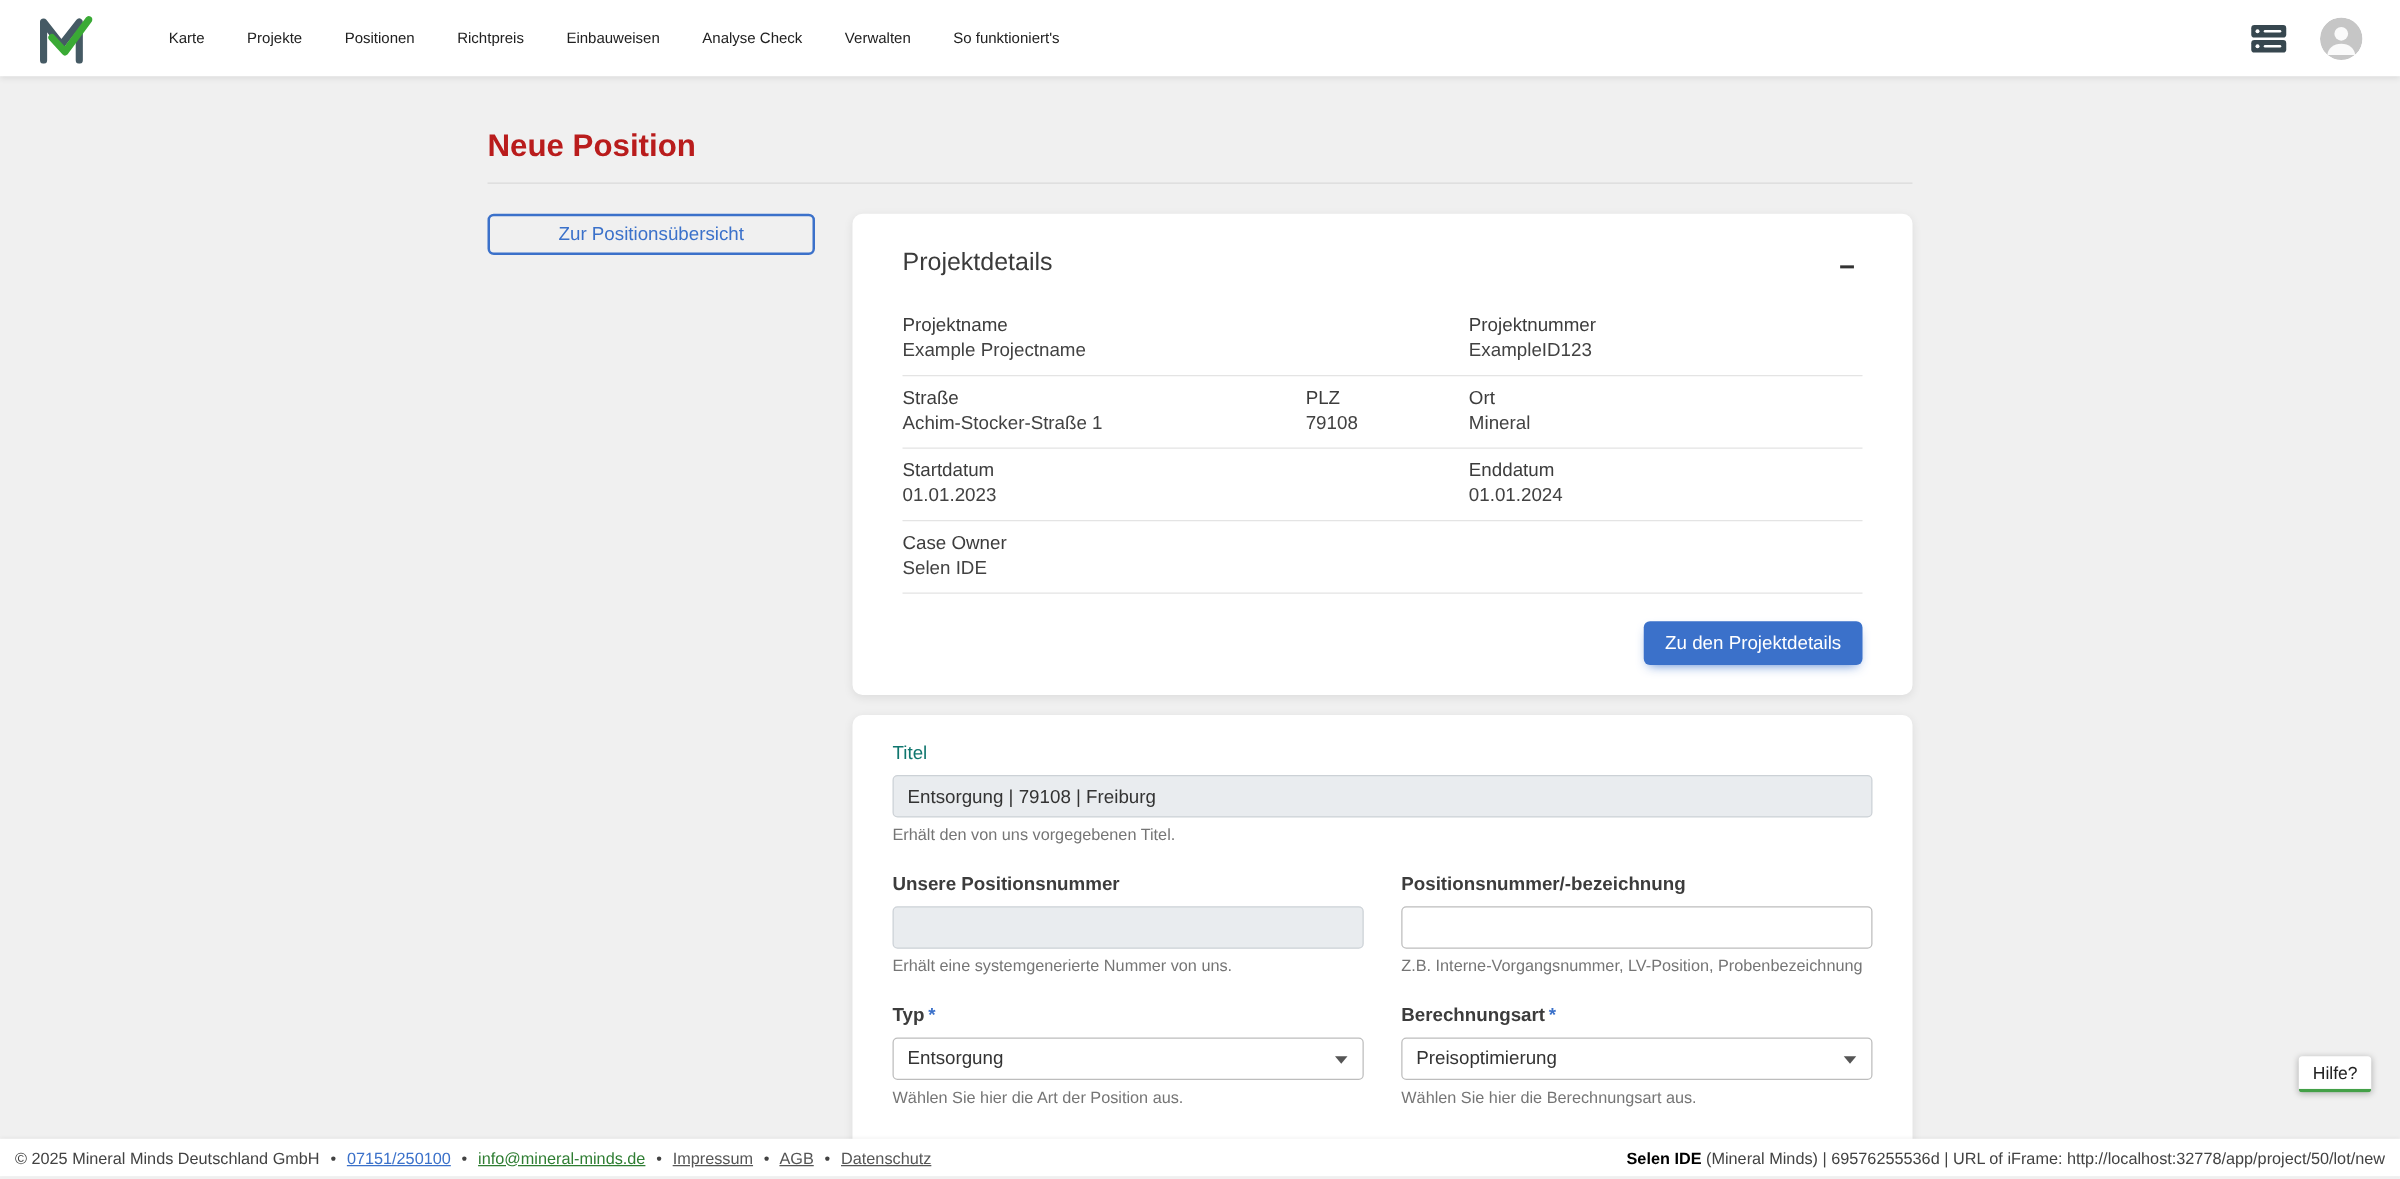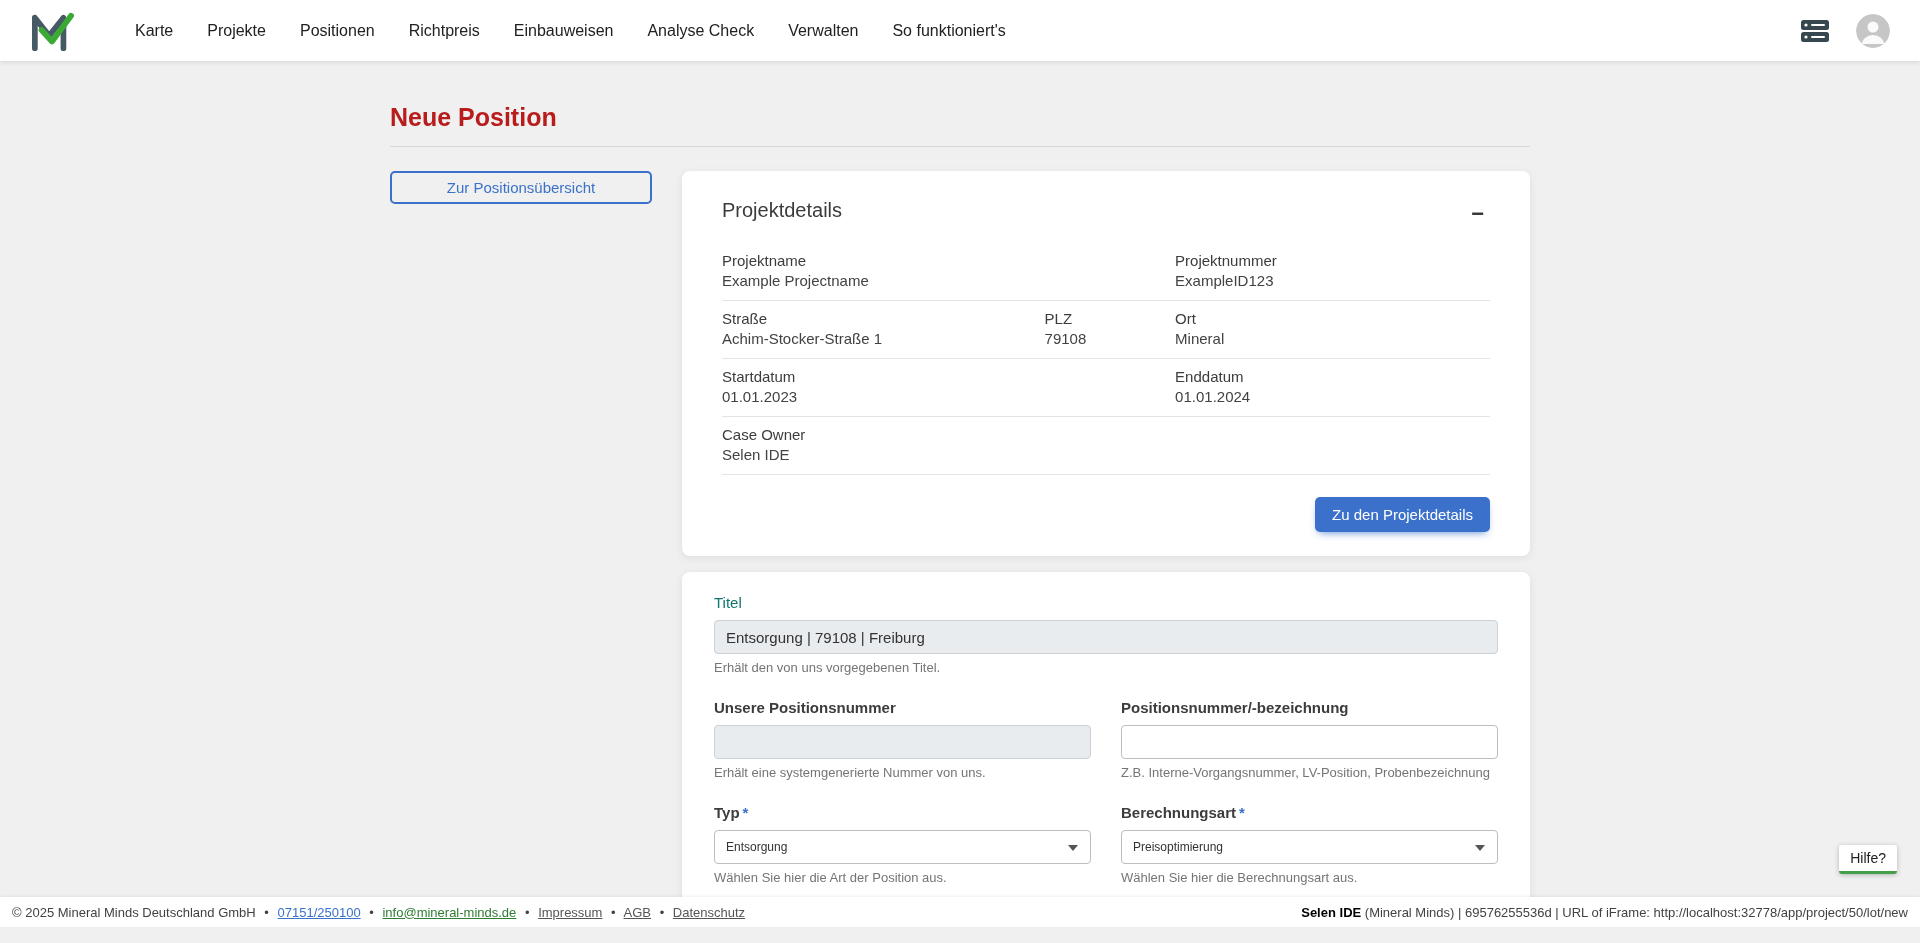--- a/index.html
+++ b/index.html
@@ -16,21 +16,21 @@
     position: absolute; top: 0; left: 0; right: 0; height: 61px;
     background: #ffffff;
     display: flex; align-items: center;
     padding: 0 30px;
     box-shadow: 0 2px 5px rgba(0,0,0,.09);
     z-index: 20;
   }
   .navbar .logo { width: 44px; height: 40px; margin-right: 44px; flex: 0 0 auto; }
   .nav-links { display: flex; align-items: center; height: 100%; }
   .nav-link {
-    font-size: 16px; color: #212121; text-decoration: none;
+    font-size: 12px; color: #212121; text-decoration: none;
     padding: 0 17px; line-height: 61px; cursor: pointer; white-space: nowrap;
   }
   .nav-right { margin-left: auto; display: flex; align-items: center; gap: 24px; }
   .avatar { width: 34px; height: 34px; border-radius: 50%; display: block; }
 
   
   .content {
     position: absolute; top: 61px; bottom: 30px; left: 0; right: 0;
     overflow: hidden;
   }
@@ -85,21 +85,21 @@
   .text-input {
     width: 100%; height: 34px; border: 1px solid #bdbdbd; border-radius: 4px;
     padding: 0 11px; font-size: 15px; font-family: inherit; color: #333;
     background: #ffffff; outline: none;
   }
   .text-input:disabled { background: #e9ecef; border-color: #ccd1d6; color: #333; }
   .helper { font-size: 13px; color: #757575; margin-top: 6px; }
   .form-grid { display: grid; grid-template-columns: 1fr 1fr; column-gap: 30px; margin-top: 24px; }
   .select {
     position: relative; width: 100%; height: 34px; border: 1px solid #bdbdbd;
-    border-radius: 4px; background: #fff; font-size: 12px; color: #333;
+    border-radius: 4px; background: #fff; font-size: 15px; color: #333;
     line-height: 32px; padding: 0 28px 0 11px; cursor: pointer;
     white-space: nowrap; overflow: hidden;
   }
   .caret {
     position: absolute; right: 12px; top: 14px;
     width: 0; height: 0;
     border-left: 5px solid transparent; border-right: 5px solid transparent;
     border-top: 6px solid #555;
   }
 
@@ -107,21 +107,21 @@
   .help-btn {
     position: fixed; right: 23px; bottom: 69px;
     background: #ffffff; border: none; border-bottom: 3px solid #43a047;
     border-radius: 3px; box-shadow: 0 1px 5px rgba(0,0,0,.25);
     font-size: 14px; font-family: inherit; color: #212121;
     padding: 5px 11px; cursor: pointer; z-index: 40;
   }
 
   
   .footer {
-    position: absolute; bottom: 16px; left: 0; right: 0; height: 30px;
+    position: absolute; bottom: 2px; left: 0; right: 0; height: 30px;
     background: #ffffff; display: flex; align-items: center;
     justify-content: space-between; padding: 0 12px;
     font-size: 13px; color: #424242; z-index: 30;
     box-shadow: 0 -1px 3px rgba(0,0,0,.06);
   }
   .footer a { cursor: pointer; }
   .f-sep { margin: 0 5px; color: #424242; }
   .link-phone { color: #3b71ca; text-decoration: underline; }
   .link-email { color: #2e7d32; text-decoration: underline; }
   .link-gray { color: #555; text-decoration: underline; }

